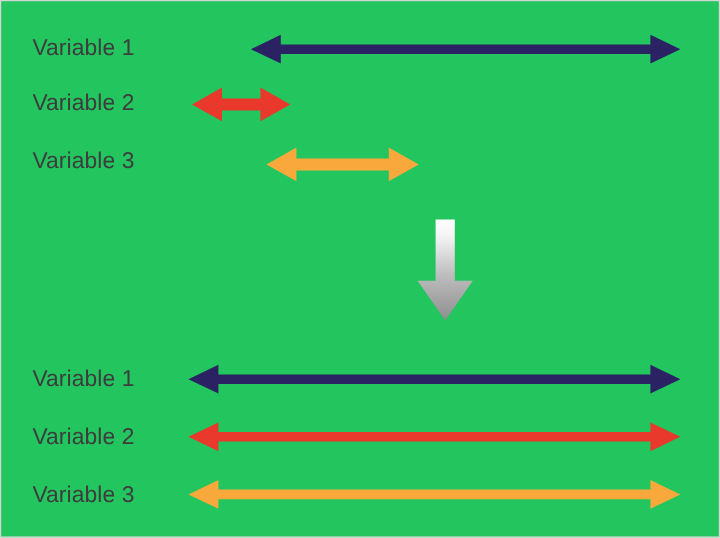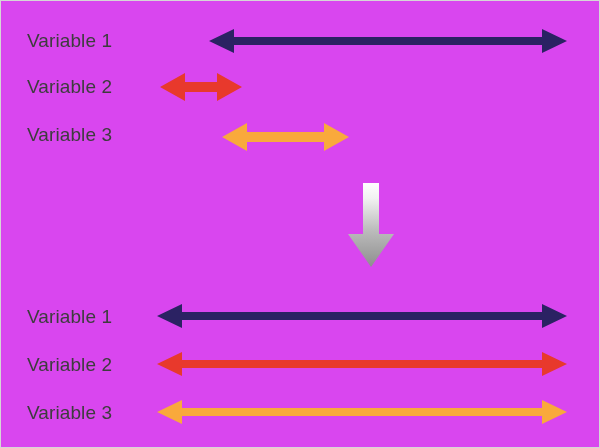--- a/index.html
+++ b/index.html
@@ -38,21 +38,21 @@
     position: absolute;
     overflow: visible;
   }
   .flow-arrow {
     position: absolute;
   }
 </style>
 </head>
 <body>
 
-<div id="canvas" style="background: #d946ef; border-color: rgb(214, 214, 214);">
+<div id="canvas" style="background: #22c55e; border-color: rgb(214, 214, 214);">
 
   <div class="panel">
 
     <span class="var-label" style="left: 26px; top: 30px; color: rgb(61, 61, 61);">Variable 1</span>
     <span class="var-label" style="left: 26px; top: 76px; color: rgb(61, 61, 61);">Variable 2</span>
     <span class="var-label" style="left: 26px; top: 124px; color: rgb(61, 61, 61);">Variable 3</span>
 
     <svg class="arrow-svg" style="left:0px; top:0px;" width="600" height="180" viewBox="0 0 600 180">
       <g>
         <polygon points="208,40 233,28 233,36 541,36 541,28 566,40 541,52 541,44 233,44 233,52" fill="#2b2263"></polygon>

